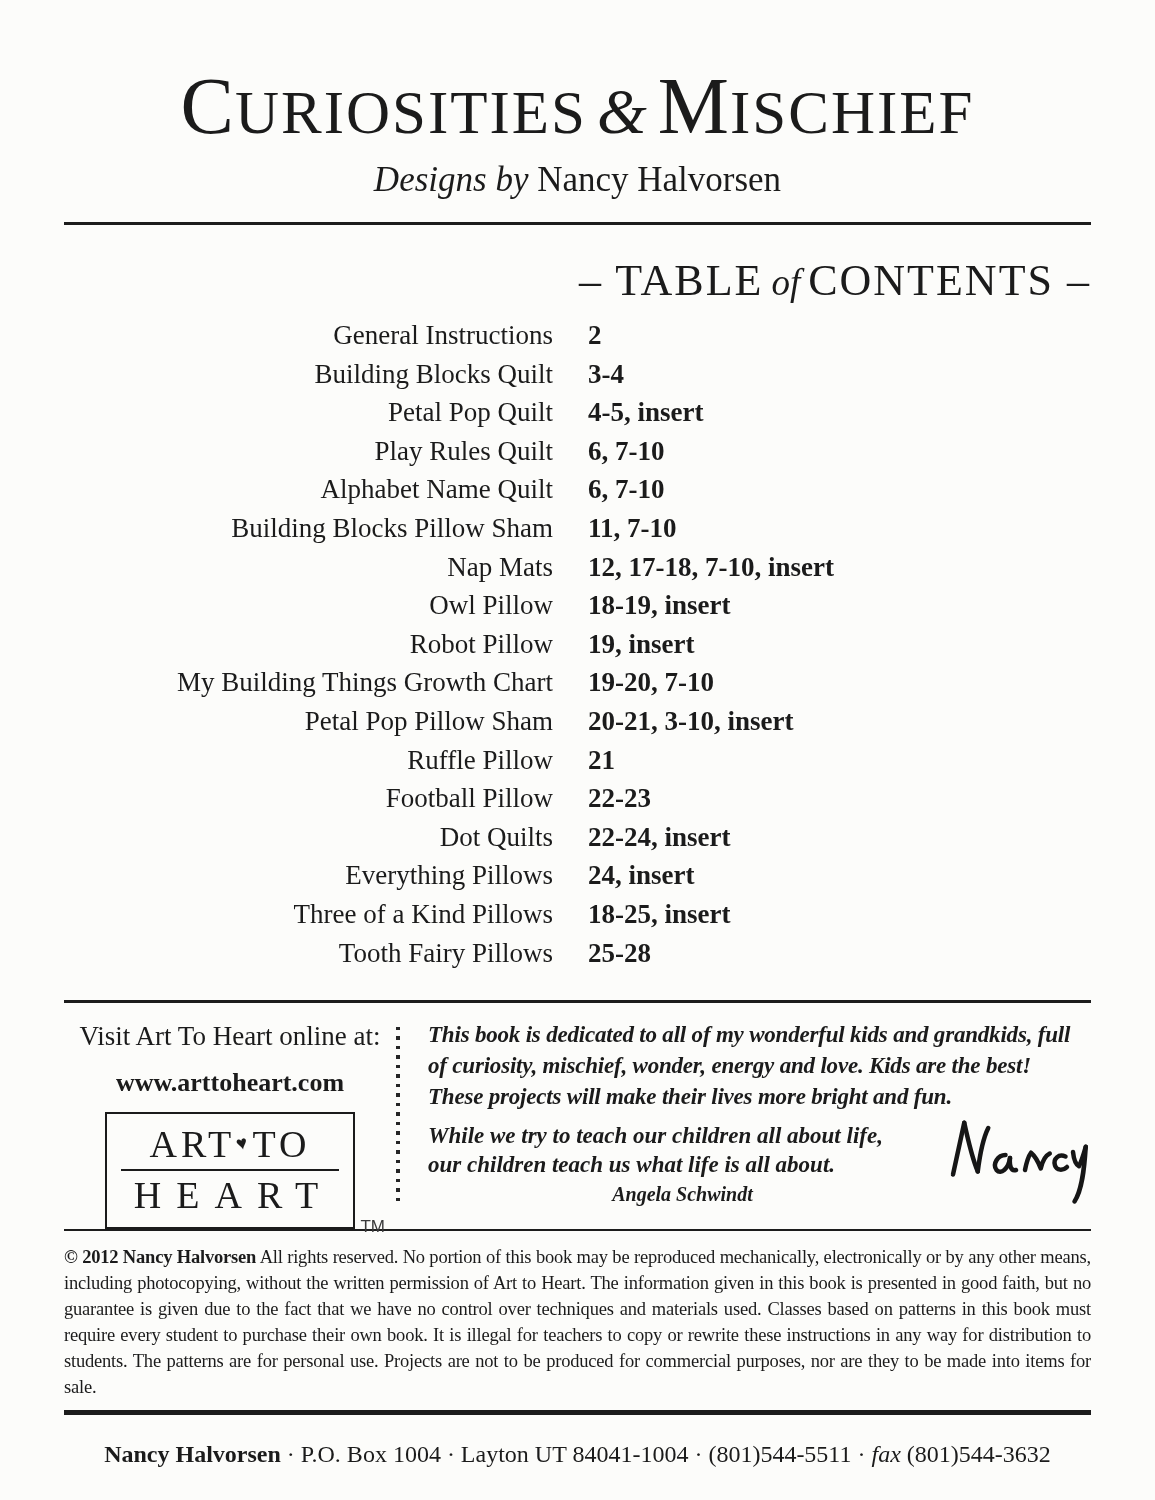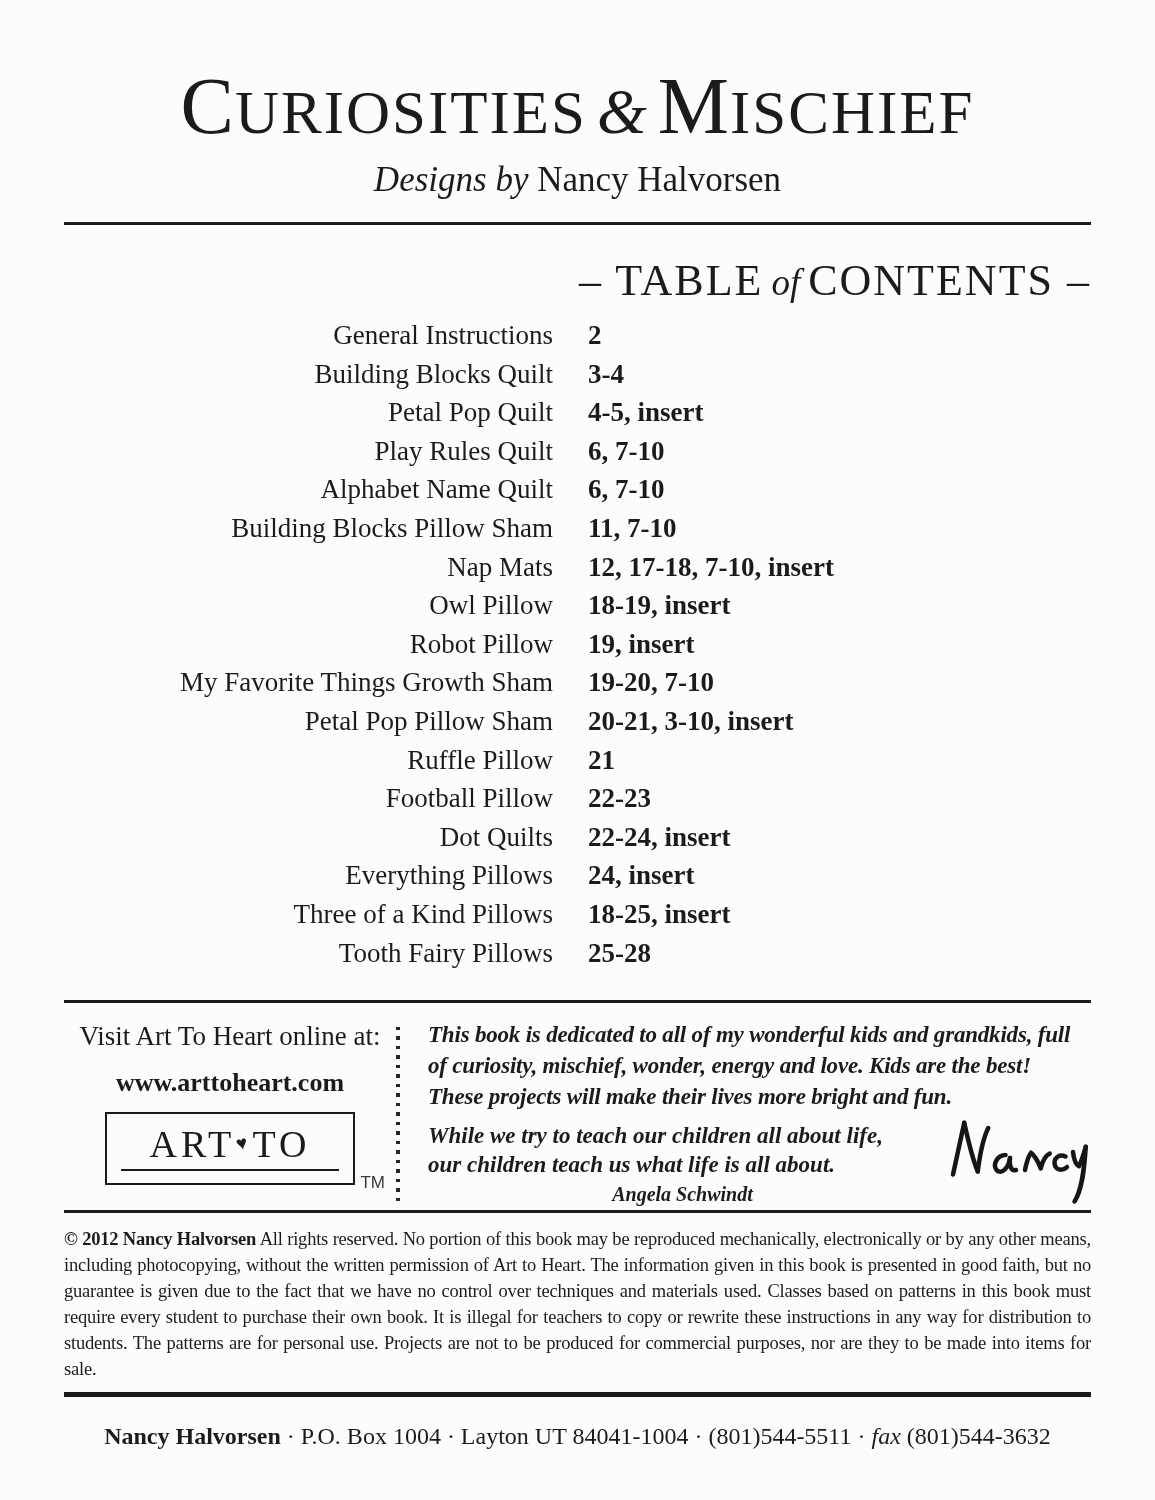--- a/index.html
+++ b/index.html
@@ -122,21 +122,21 @@
         </div>
       <div class="toc-row">
           <span class="toc-title">Owl Pillow</span>
           <span class="toc-pages">18-19, insert</span>
         </div>
       <div class="toc-row">
           <span class="toc-title">Robot Pillow</span>
           <span class="toc-pages">19, insert</span>
         </div>
       <div class="toc-row">
-          <span class="toc-title">My Favorite Things Growth Sham</span>
+          <span class="toc-title">My Building Things Growth Chart</span>
           <span class="toc-pages">19-20, 7-10</span>
         </div>
       <div class="toc-row">
           <span class="toc-title">Petal Pop Pillow Sham</span>
           <span class="toc-pages">20-21, 3-10, insert</span>
         </div>
       <div class="toc-row">
           <span class="toc-title">Ruffle Pillow</span>
           <span class="toc-pages">21</span>
         </div>
@@ -166,20 +166,21 @@
   <div class="rule rule-mid"></div>
 
   <section class="bottom">
     <div class="promo">
       <div class="visit-line">Visit Art To Heart online at:</div>
       <div class="website">www.arttoheart.com</div>
       <div class="logo-wrap">
         <div class="logo-box">
           <div class="logo-line1"><span>ART</span><span class="logo-heart">♥</span><span>TO</span></div>
           <div class="logo-rule"></div>
+          <div class="logo-line2">HEART</div>
         </div>
         <span class="tm">TM</span>
       </div>
     </div>
 
     <div class="dotted-divider"></div>
 
     <div class="dedication">
       <p class="dedication-text">This book is dedicated to all of my wonderful kids and grandkids, full of curiosity, mischief, wonder, energy and love. Kids are the best! These projects will make their lives more bright and fun.</p>
       <div class="quote-row">

